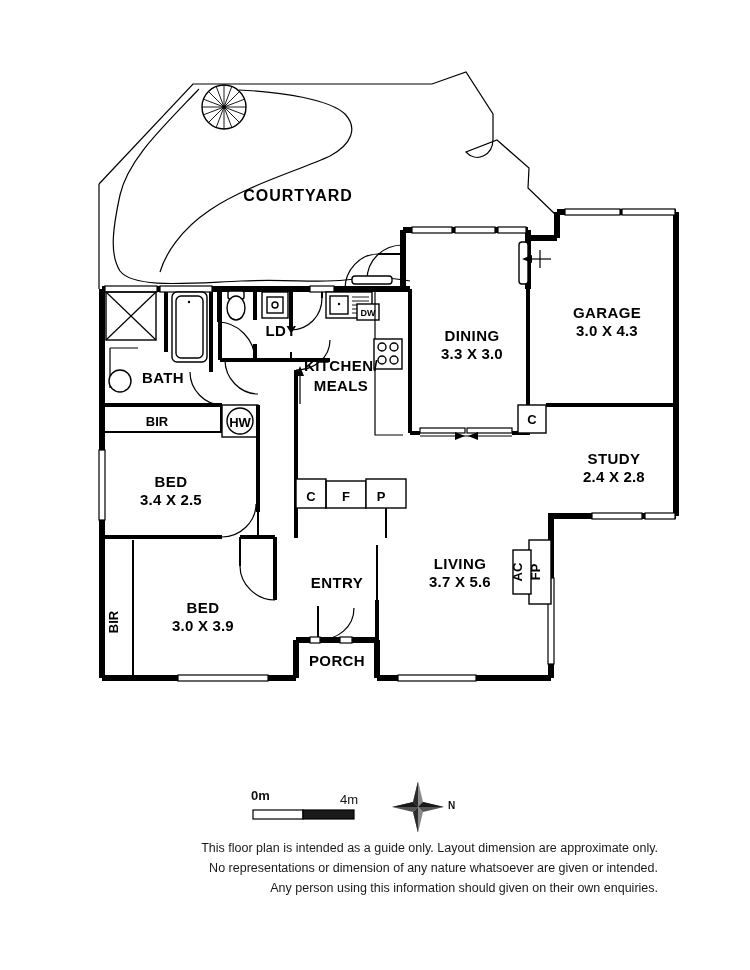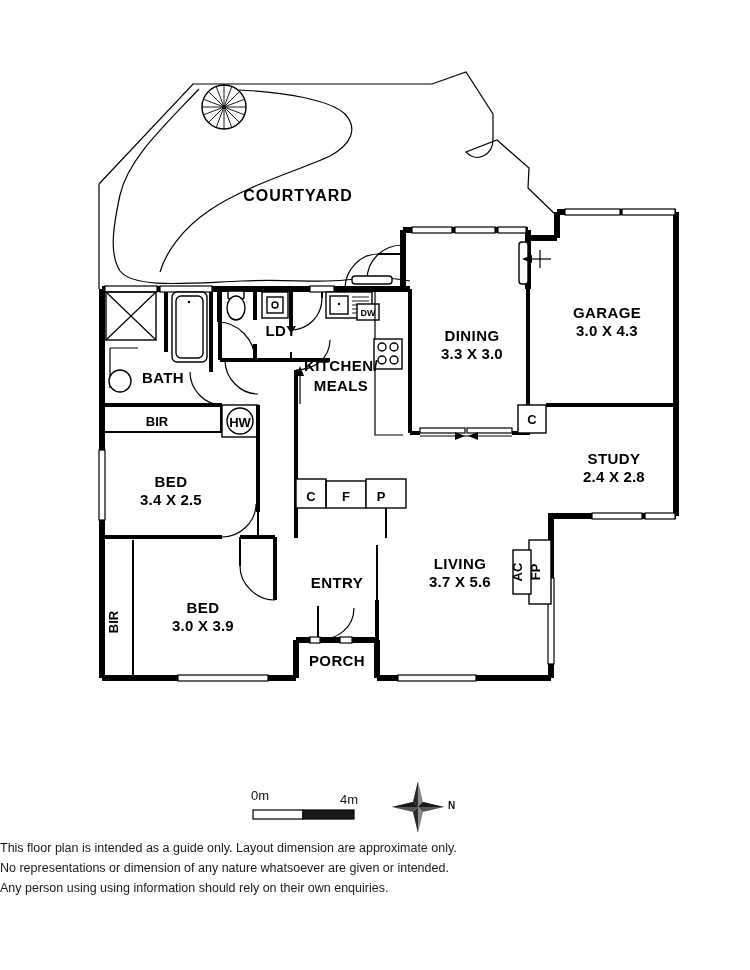--- a/index.html
+++ b/index.html
@@ -30,21 +30,21 @@
   .wall-thin{stroke:#000;stroke-width:2;fill:none;}
   .wall-hair{stroke:#000;stroke-width:1.2;fill:none;}
   .wall-court{stroke:#000;stroke-width:1.2;fill:none;}
   .fix{stroke:#000;stroke-width:1.4;fill:#fff;}
   .fix-none{stroke:#000;stroke-width:1.4;fill:none;}
   .door-arc{stroke:#000;stroke-width:1.2;fill:none;}
   .win{fill:#fff;stroke:#000;stroke-width:1.2;}
 
   #footer{
     position:absolute;left:0;top:838px;width:658px;
-    text-align:left;
+    text-align:right;
   }
   #footer .line{
     font-family:"Liberation Sans", sans-serif;
     font-size:12.5px;color:#1a1a1a;line-height:20px;
     white-space:nowrap;
   }
   #scalebar-wrap{
     position:absolute;left:248px;top:782px;width:240px;height:50px;
   }
   .scale-txt{
@@ -352,21 +352,21 @@
 
     <text x="522" y="572" class="rm-label rm-small" transform="rotate(-90 522 572)">AC</text>
 
     <text x="540" y="572" class="rm-label rm-small" transform="rotate(-90 540 572)">FP</text>
   </g>
 
 </svg>
 </div>
 
 <div id="scalebar-wrap">
-  <span class="scale-txt" style="left:3px;top:6px;">0m</span>
+  <span class="scale-txt" style="left:3px;top:6px;font-weight:bold;">0m</span>
   <span class="scale-txt" style="left:92px;top:10px;">4m</span>
 
   <svg width="240" height="50" style="position:absolute;left:0;top:0;">
     <rect x="5" y="28" width="50" height="9" fill="#ffffff" stroke="#000" stroke-width="1.2"></rect>
     <rect x="55" y="28" width="51" height="9" fill="#1a1a1a" stroke="#000" stroke-width="1.2"></rect>
 
     <g transform="translate(170,25)">
       <polygon points="0,-26 5,-5 0,0 -5,-5" fill="#8a8a8a"></polygon>
       <polygon points="0,-26 -5,-5 0,0" fill="#2b2b2b"></polygon>
       <polygon points="0,26 5,5 0,0 -5,5" fill="#8a8a8a"></polygon>
@@ -376,14 +376,14 @@
       <polygon points="26,0 5,5 0,0 5,-5" fill="#555555"></polygon>
       <polygon points="26,0 5,-5 0,0" fill="#1a1a1a"></polygon>
     </g>
   </svg>
   <span class="scale-txt" style="left:200px;top:18px;font-size:10px;font-weight:bold;">N</span>
 </div>
 
 <div id="footer">
   <div class="line">This floor plan is intended as a guide only. Layout dimension are approximate only.</div>
   <div class="line">No representations or dimension of any nature whatsoever are given or intended.</div>
-  <div class="line">Any person using using information should rely on their own enquiries.</div>
+  <div class="line">Any person using this information should given on their own enquiries.</div>
 </div>
 
 </body></html>

